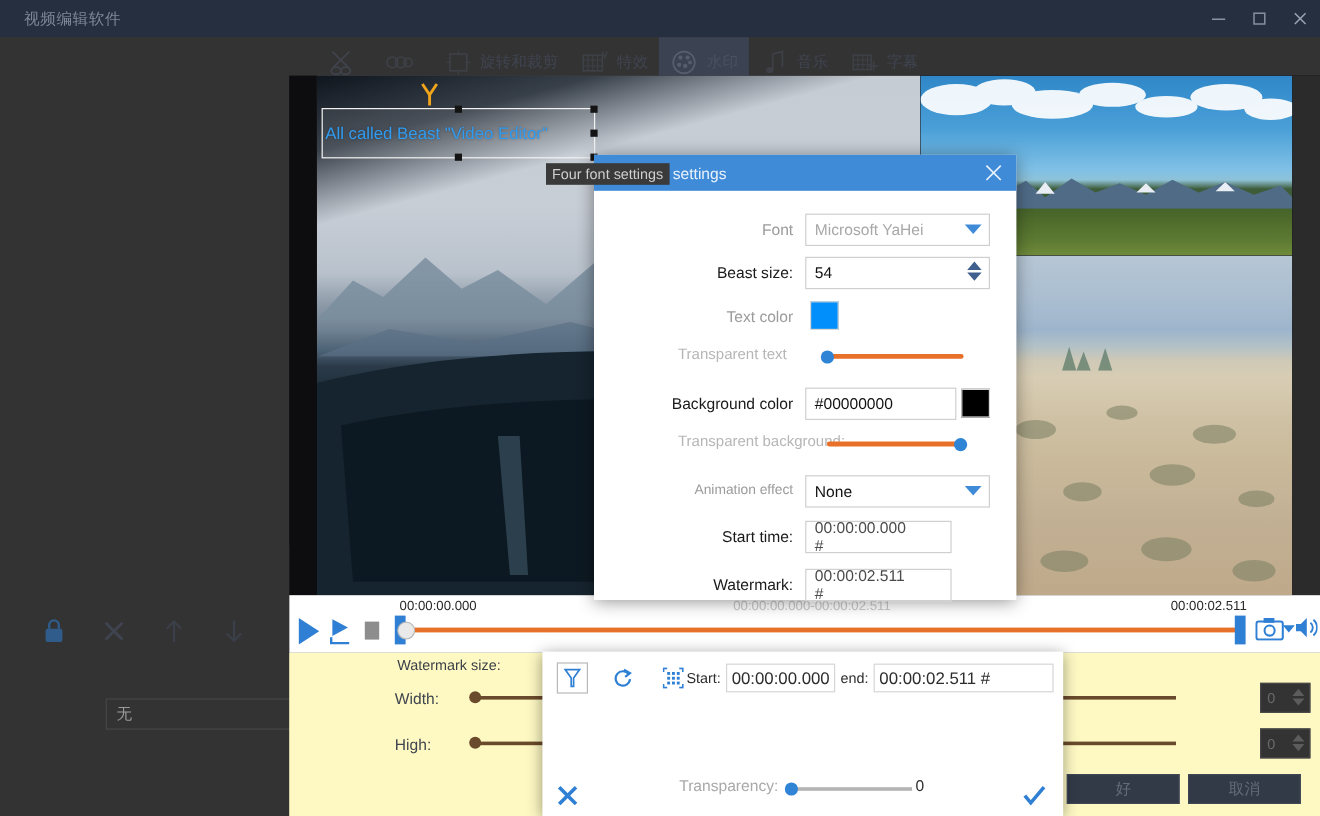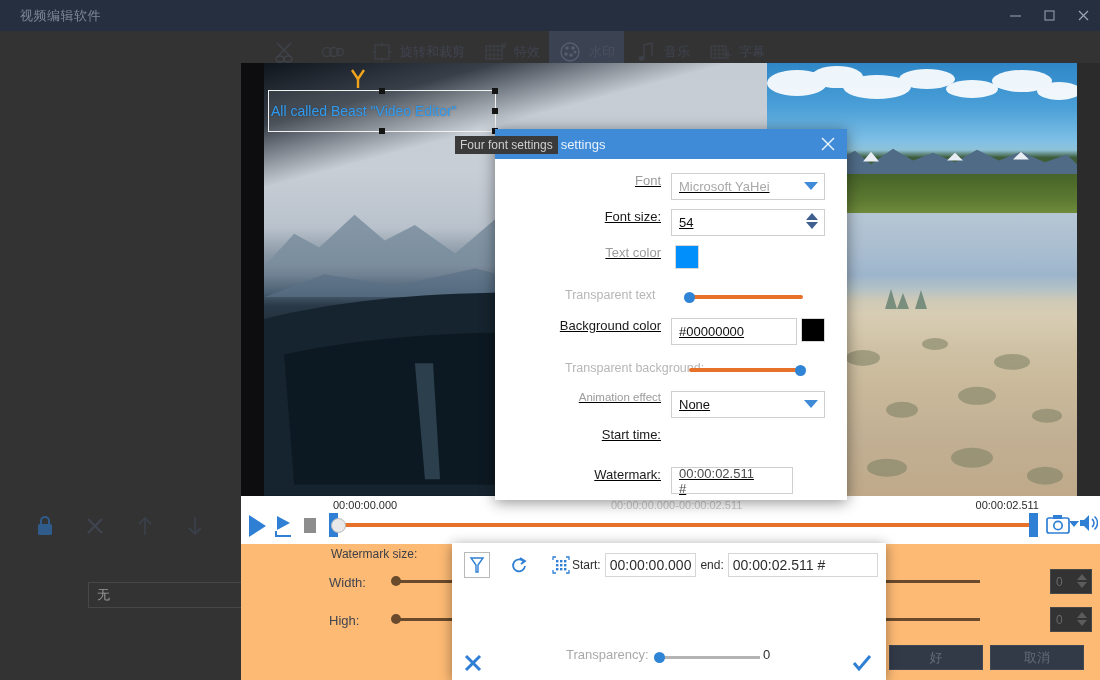--- a/index.html
+++ b/index.html
@@ -98,21 +98,21 @@
   }
   .dlg-close {
     position:absolute; right:8px; top:4px; width:22px; height:22px;
     display:flex;align-items:center;justify-content:center; color:#eaf3fc; font-size:17px; line-height:1;
   }
   .dlg-tag {
     position:absolute; left:-40px; top:7px; background:#3a3a3a; color:#cfcfcf;
     font-size:12px; padding:2px 5px; white-space:nowrap;
   }
   .dlg-body { padding: 14px 22px 0 8px; }
-  .row { display:flex; height:36px; margin-bottom:0px;text-decoration:underline; }
+  .row { display:flex; align-items:center; height:36px; margin-bottom:0px; }
   .row .lab {
     width: 168px; text-align:right; padding-right: 10px; font-size: 13px; color: #1a1a1a;
   }
   .row .lab.dim { color: #9b9b9b; }
   .ctl { position: relative; flex: 1; height: 27px; }
   .ctl input, .ctl .fake {
     width: 100%; height: 27px; border: 1px solid #cfcfcf; background:#fff;
     font-family:"Liberation Sans",sans-serif; font-size:13px; color:#111;
     padding: 0 30px 0 7px; outline:none;
   }
@@ -172,21 +172,21 @@
   .ff-ghost { position:absolute; left:60px; top:93px; font-size:12px; color:#3c4049; }
   .ll-select {
     position:absolute; left:88px; top:582px; width:200px; height:26px;
     border:1px solid #474747; background:#333; color:#9b9b9b; font-size:13px;
     display:flex; align-items:center; padding-left:8px;
   }
   .ll-select .cv { position:absolute; right:8px; top:9px; width:0;height:0;
     border-left:6px solid transparent;border-right:6px solid transparent;border-top:7px solid #3d5d8c; }
 
   
-  .wm-sec { position:absolute; left:241px; top:544px; width:859px; height:136px; background:#fdba74;text-align:center; }
+  .wm-sec { position:absolute; left:241px; top:544px; width:859px; height:136px; background:#fef9c3;text-align:center; }
   .wm-title { position:absolute; left:90px; top:3px; font-size:12px; color:#3b3f48; }
   .wm-row { position:absolute; left:0; width:100%; height:28px; display:flex; align-items:center; }
   .wm-row .wlab { position:absolute; left:88px; font-size:13px; color:#40454f; }
   .wm-row .wrail { position:absolute; left:152px; right:120px; height:3px; background:#6a4a2c; top:12px; }
   .wm-row .wknob { position:absolute; left:150px; top:8px; width:10px;height:10px;border-radius:50%; background:#6a4a2c; }
   .wm-row .wspin {
     position:absolute; right:8px; top:1px; width:42px; height:25px;
     border:1px solid #484848; background:#333; color:#6a6a6a; font-size:12px;
     display:flex; align-items:center; padding-left:5px;
   }
@@ -539,21 +539,21 @@
 
       <div class="row">
         <span class="lab dim">Font</span>
         <span class="ctl">
           <span class="fake gray">Microsoft YaHei</span>
           <span class="caret"></span>
         </span>
       </div>
 
       <div class="row">
-        <span class="lab">Font size:</span>
+        <span class="lab">Beast size:</span>
         <span class="ctl">
           <span class="fake">54</span>
           <span class="spin">
               <i class="up"></i>
               <i class="dn"></i>
             </span>
         </span>
       </div>
 
       <div class="row">
@@ -584,20 +584,23 @@
       <div class="row">
         <span class="lab dim" style="font-size:11.5px">Animation effect</span>
         <span class="ctl">
           <span class="fake">None</span>
           <span class="caret"></span>
         </span>
       </div>
 
       <div class="row" style="height:40px">
         <span class="lab">Start time:</span>
+        <span class="ctl" style="max-width:122px">
+          <span class="fake" style="color:#4a4a4a">00:00:00.000 #</span>
+        </span>
       </div>
 
       <div class="row" style="height:40px">
         <span class="lab">Watermark:</span>
         <span class="ctl" style="max-width:122px">
           <span class="fake" style="color:#4a4a4a">00:00:02.511 #</span>
         </span>
       </div>
 
     </div>

